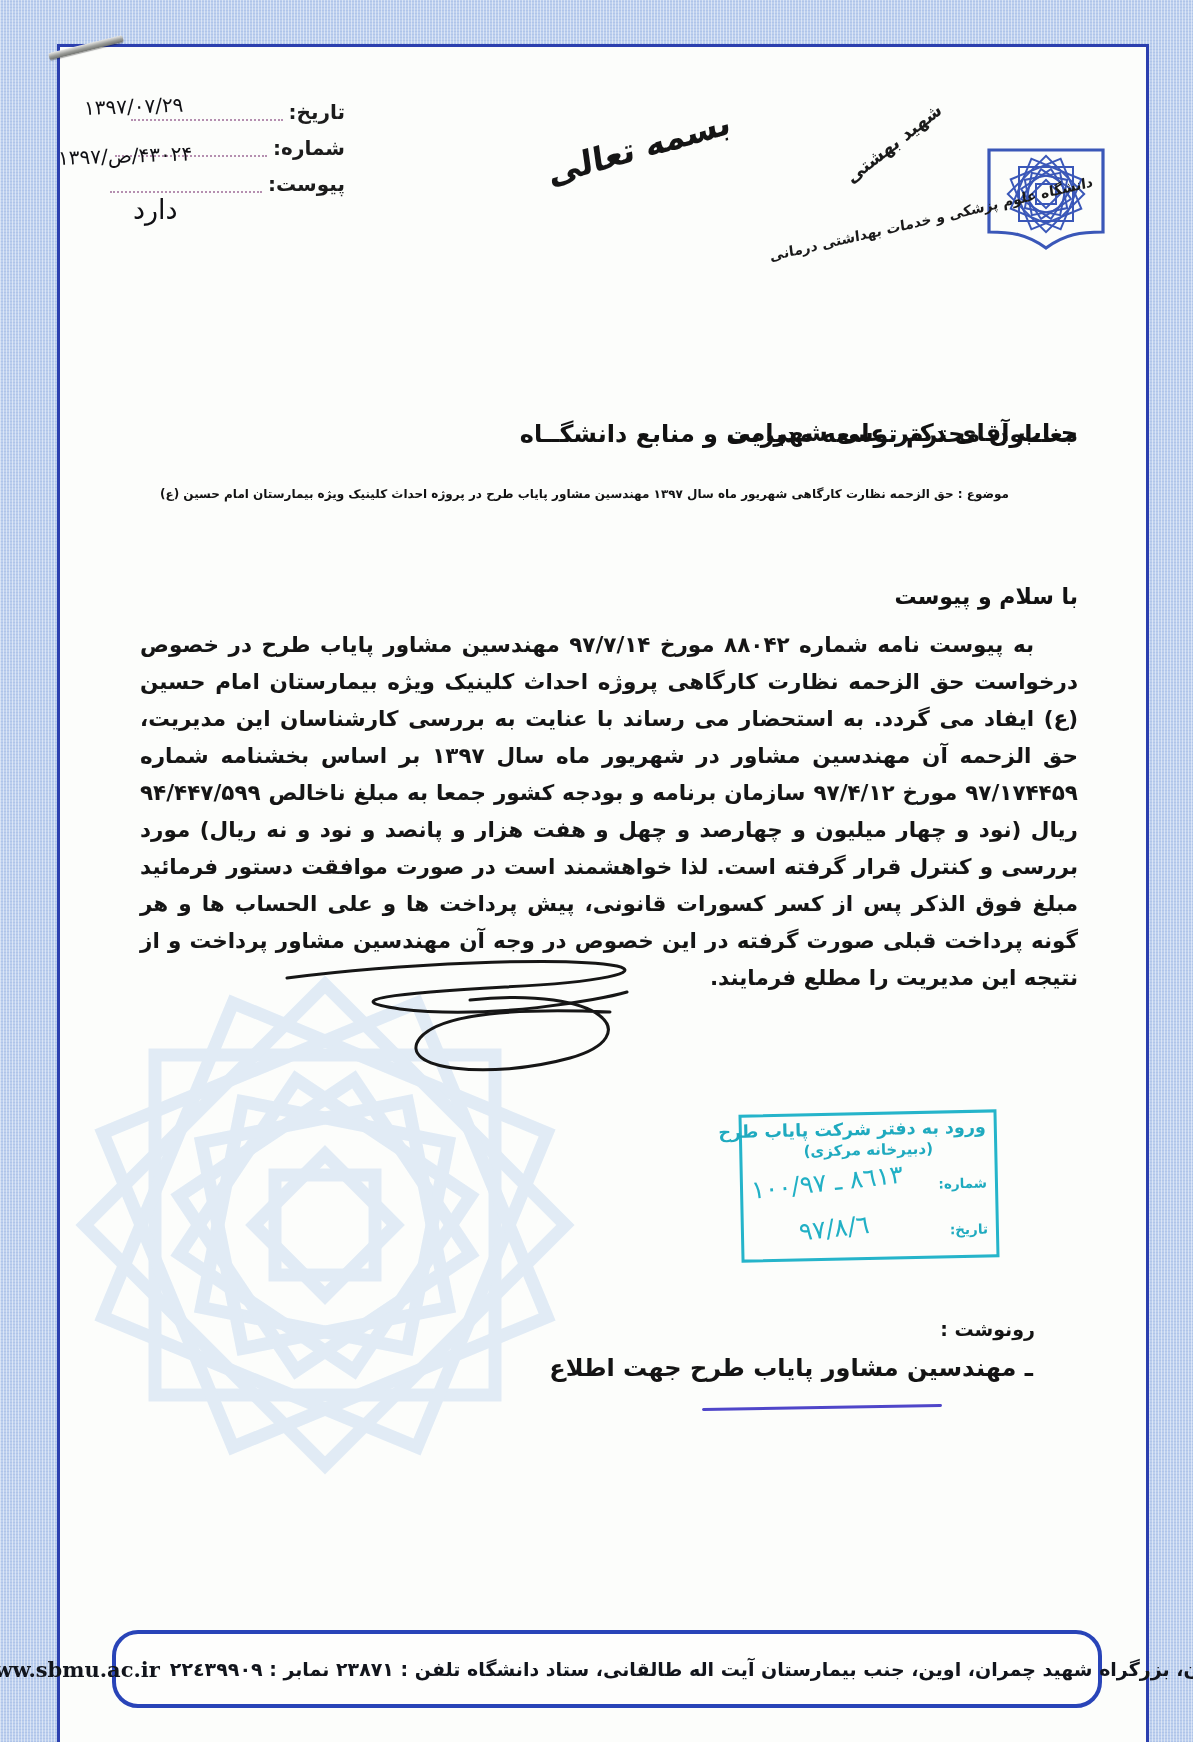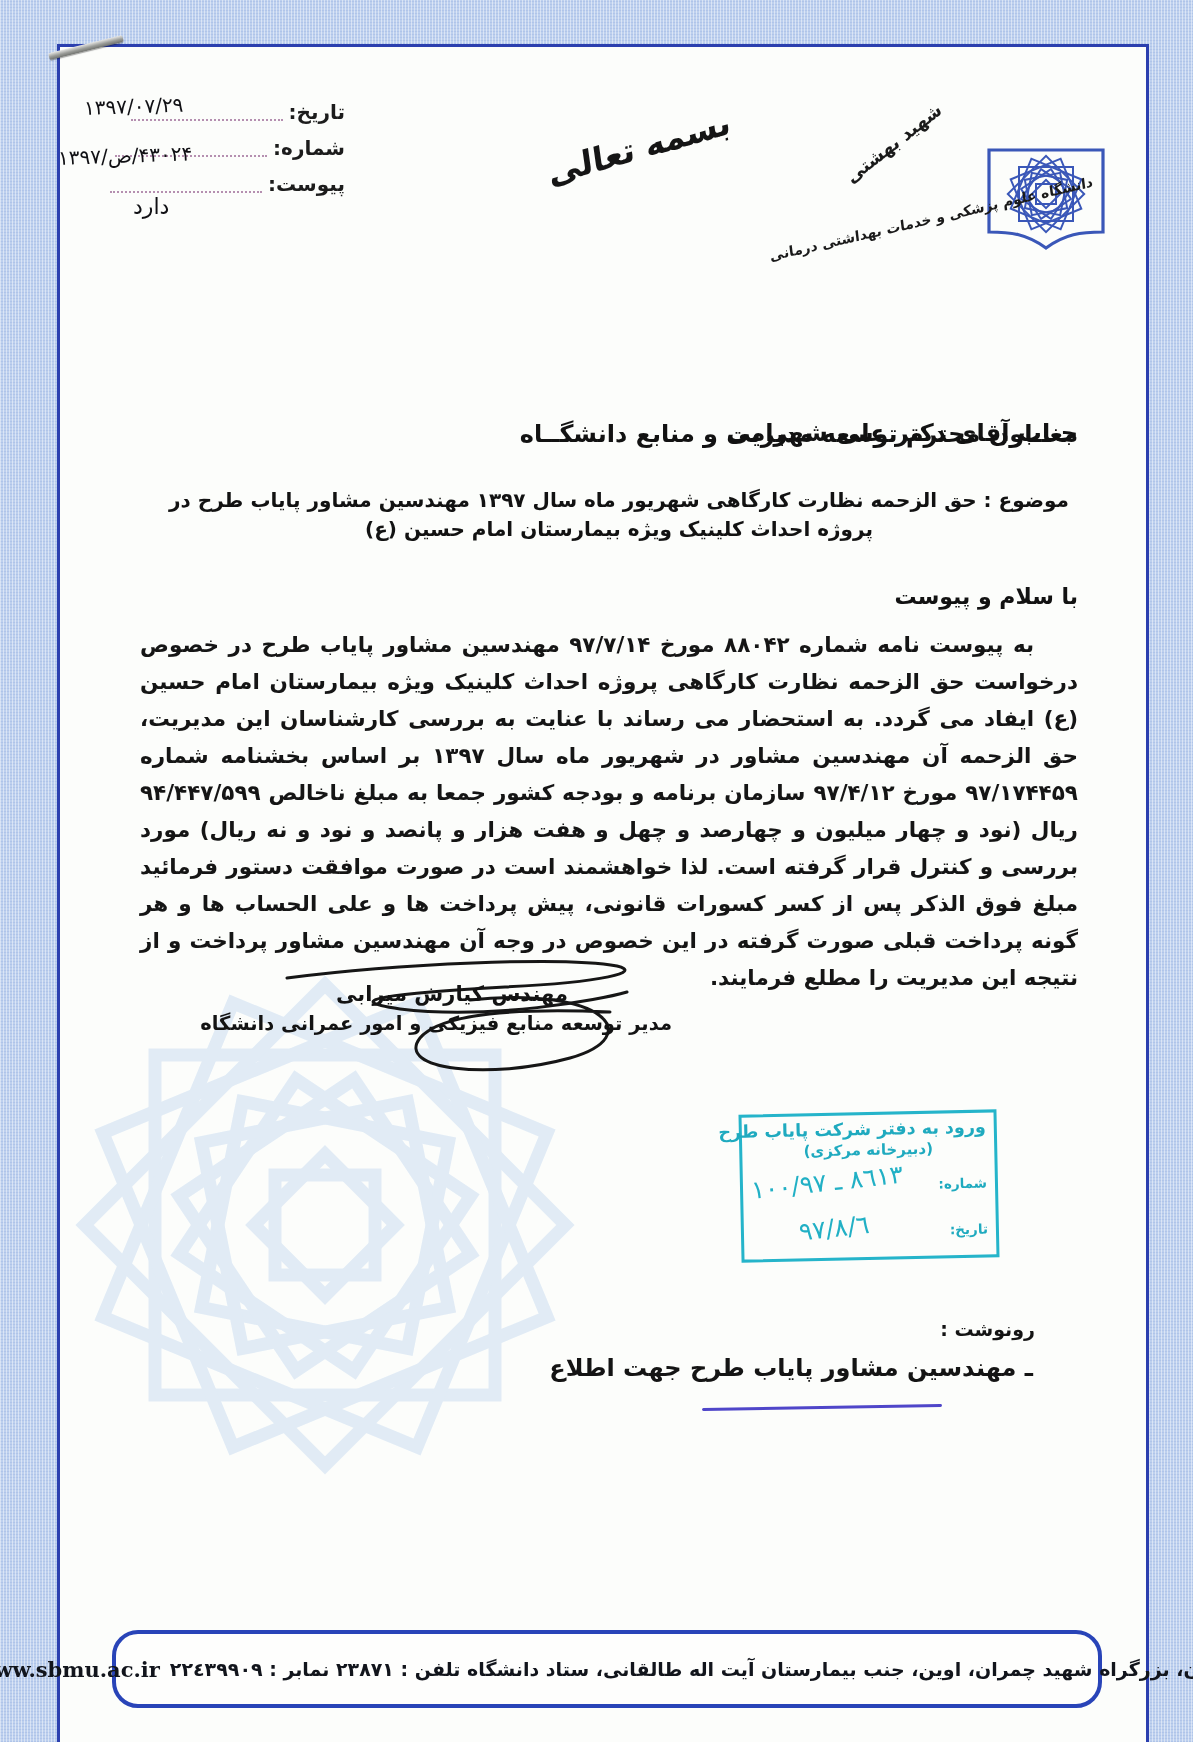--- a/index.html
+++ b/index.html
@@ -32,21 +32,21 @@
   .bismillah{
     font-size:33px;font-weight:bold;color:#151515;
     transform:rotate(-16deg) skewX(-8deg);letter-spacing:-1px;white-space:nowrap;
   }
 
   
   .logo-cap{white-space:nowrap;color:#1a1a1a;font-weight:bold;transform-origin:left center;}
 
   
   .r-line{position:absolute;right:115px;direction:rtl;white-space:nowrap;font-weight:bold;color:#121212;}
-  .subject{position:absolute;right:115px;left:160px;direction:rtl;font-weight:bold;color:#121212;font-size:20px;line-height:1.45;text-align:center;}
+  .subject{position:absolute;right:115px;left:160px;direction:rtl;font-weight:bold;color:#121212;font-size:12px;line-height:1.45;text-align:left;}
   .body-text{
     position:absolute;right:115px;left:140px;top:610px;direction:rtl;text-align:justify;
     font-size:21.5px;font-weight:bold;color:#151515;line-height:37px;text-indent:44px;margin-top:16px;
   }
 
   
   .sig-block{position:absolute;left:232px;top:982px;width:440px;text-align:center;direction:rtl;}
   .sig-name{font-size:21px;font-weight:bold;color:#131313;}
   .sig-title{font-size:19.5px;font-weight:bold;color:#131313;margin-top:6px;white-space:nowrap;}
 
@@ -124,21 +124,21 @@
     <span>تاریخ:</span><span class="dots"></span>
   </div>
   <div class="meta-row" style="right:848px;top:136px;">
     <span>شماره:</span><span class="dots"></span>
   </div>
   <div class="meta-row" style="right:848px;top:172px;">
     <span>پیوست:</span><span class="dots"></span>
   </div>
   <div class="abs hand rtl" style="left:84px;top:96px;font-size:20px;transform:rotate(-2deg);">۱۳۹۷/۰۷/۲۹</div>
   <div class="abs hand rtl" style="left:58px;top:146px;font-size:20px;transform:rotate(-2deg);">۴۳۰۲۴/ص/۱۳۹۷</div>
-  <div class="abs hand rtl" style="left:133px;top:194px;font-size:22px;">دارد</div>
+  <div class="abs hand rtl" style="left:133px;top:194px;font-size:27px;">دارد</div>
 
   <div class="abs bismillah rtl" style="left:545px;top:128px;">بسمه تعالی</div>
 
   <svg class="abs" style="left:983px;top:144px;" width="126" height="116" viewBox="0 0 126 116">
     <path d="M6,6 H120 V88 C98,88 82,90 63,104 C44,90 28,88 6,88 Z" fill="none" stroke="#3a57b8" stroke-width="3.2"></path>
     <g fill="none" stroke="#3a57b8" stroke-width="2">
       <g transform="rotate(0,63,50)">
           <rect x="36" y="23" width="54" height="54"></rect>
         </g>
       <g transform="rotate(22.5,63,50)">
@@ -182,24 +182,20 @@
 
   <div class="body-text">به پیوست نامه شماره ۸۸۰۴۲ مورخ ۹۷/۷/۱۴ مهندسین مشاور پایاب طرح در خصوص درخواست حق الزحمه نظارت کارگاهی پروژه احداث کلینیک ویژه بیمارستان امام حسین (ع) ایفاد می گردد. به استحضار می رساند با عنایت به بررسی کارشناسان این مدیریت، حق الزحمه آن مهندسین مشاور در شهریور ماه سال ۱۳۹۷ بر اساس بخشنامه شماره ۹۷/۱۷۴۴۵۹ مورخ ۹۷/۴/۱۲ سازمان برنامه و بودجه کشور جمعا به مبلغ ناخالص ۹۴/۴۴۷/۵۹۹ ریال (نود و چهار میلیون و چهارصد و چهل و هفت هزار و پانصد و نود و نه ریال) مورد بررسی و کنترل قرار گرفته است. لذا خواهشمند است در صورت موافقت دستور فرمائید مبلغ فوق الذکر پس از کسر کسورات قانونی، پیش پرداخت ها و علی الحساب ها و هر گونه پرداخت قبلی صورت گرفته در این خصوص در وجه آن مهندسین مشاور پرداخت و از نتیجه این مدیریت را مطلع فرمایند.</div>
 
   <svg class="abs" style="left:265px;top:928px;" width="390" height="150" viewBox="0 0 390 150">
     <g fill="none" stroke="#161616" stroke-width="3" stroke-linecap="round">
       <path d="M22,50 C130,36 300,28 352,38 C378,44 340,54 240,59 C130,65 70,72 135,81 C225,92 335,72 362,64"></path>
       <path d="M205,72 C340,58 382,108 305,130 C225,152 130,142 155,110 C175,86 250,80 345,84"></path>
     </g>
   </svg>
 
-  <div class="sig-block">
-    <div class="sig-name">مهندس کیارش میرابی</div>
-    <div class="sig-title">مدیر توسعه منابع فیزیکی و امور عمرانی دانشگاه</div>
-  </div>
 
   <div class="stamp">
     <div class="s1">ورود به دفتر شرکت پایاب طرح</div>
     <div class="s2">(دبیرخانه مرکزی)</div>
     <div class="stamp-row" style="top:62px;">شماره:</div>
     <div class="stamp-hand rtl" style="left:8px;top:52px;">۸٦۱۳ ـ ۱۰۰/۹۷</div>
     <div class="stamp-row" style="top:108px;">تاریخ:</div>
     <div class="stamp-hand" style="left:55px;top:98px;direction:ltr;">۹۷/۸/٦</div>
   </div>
 

